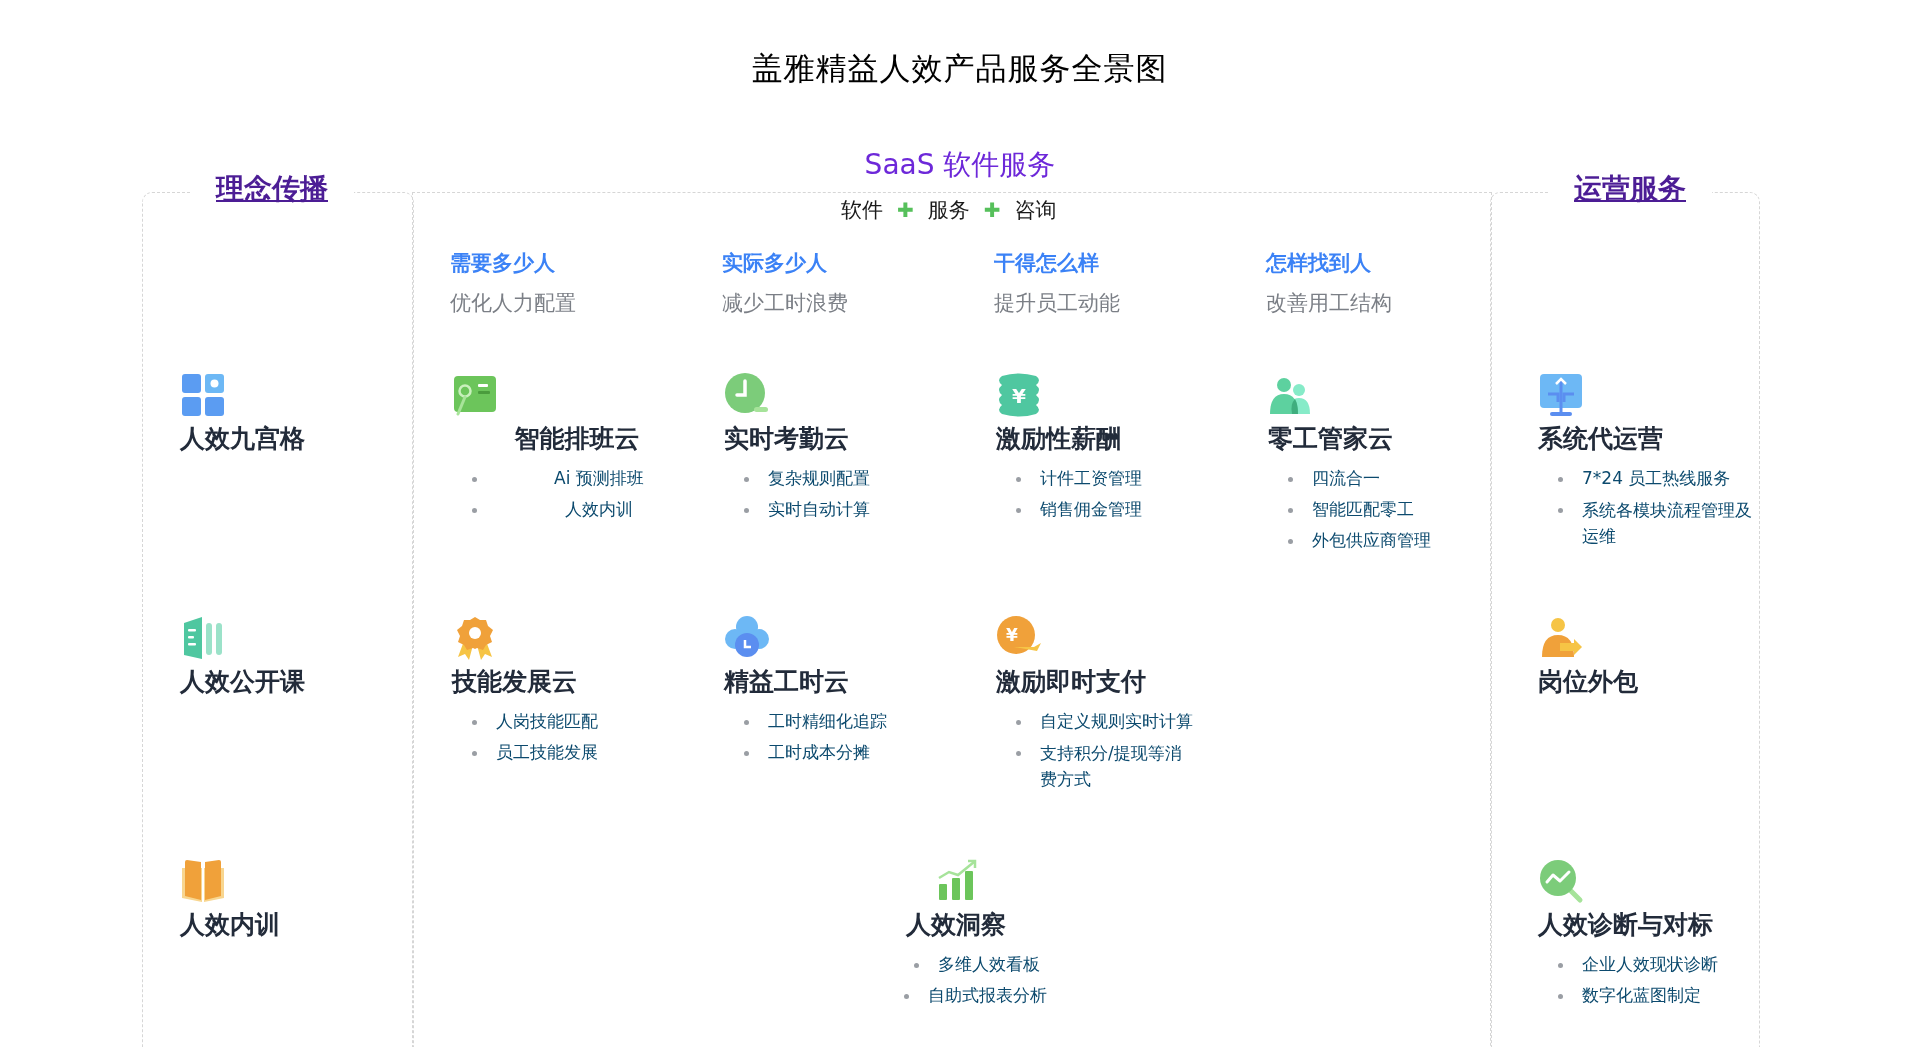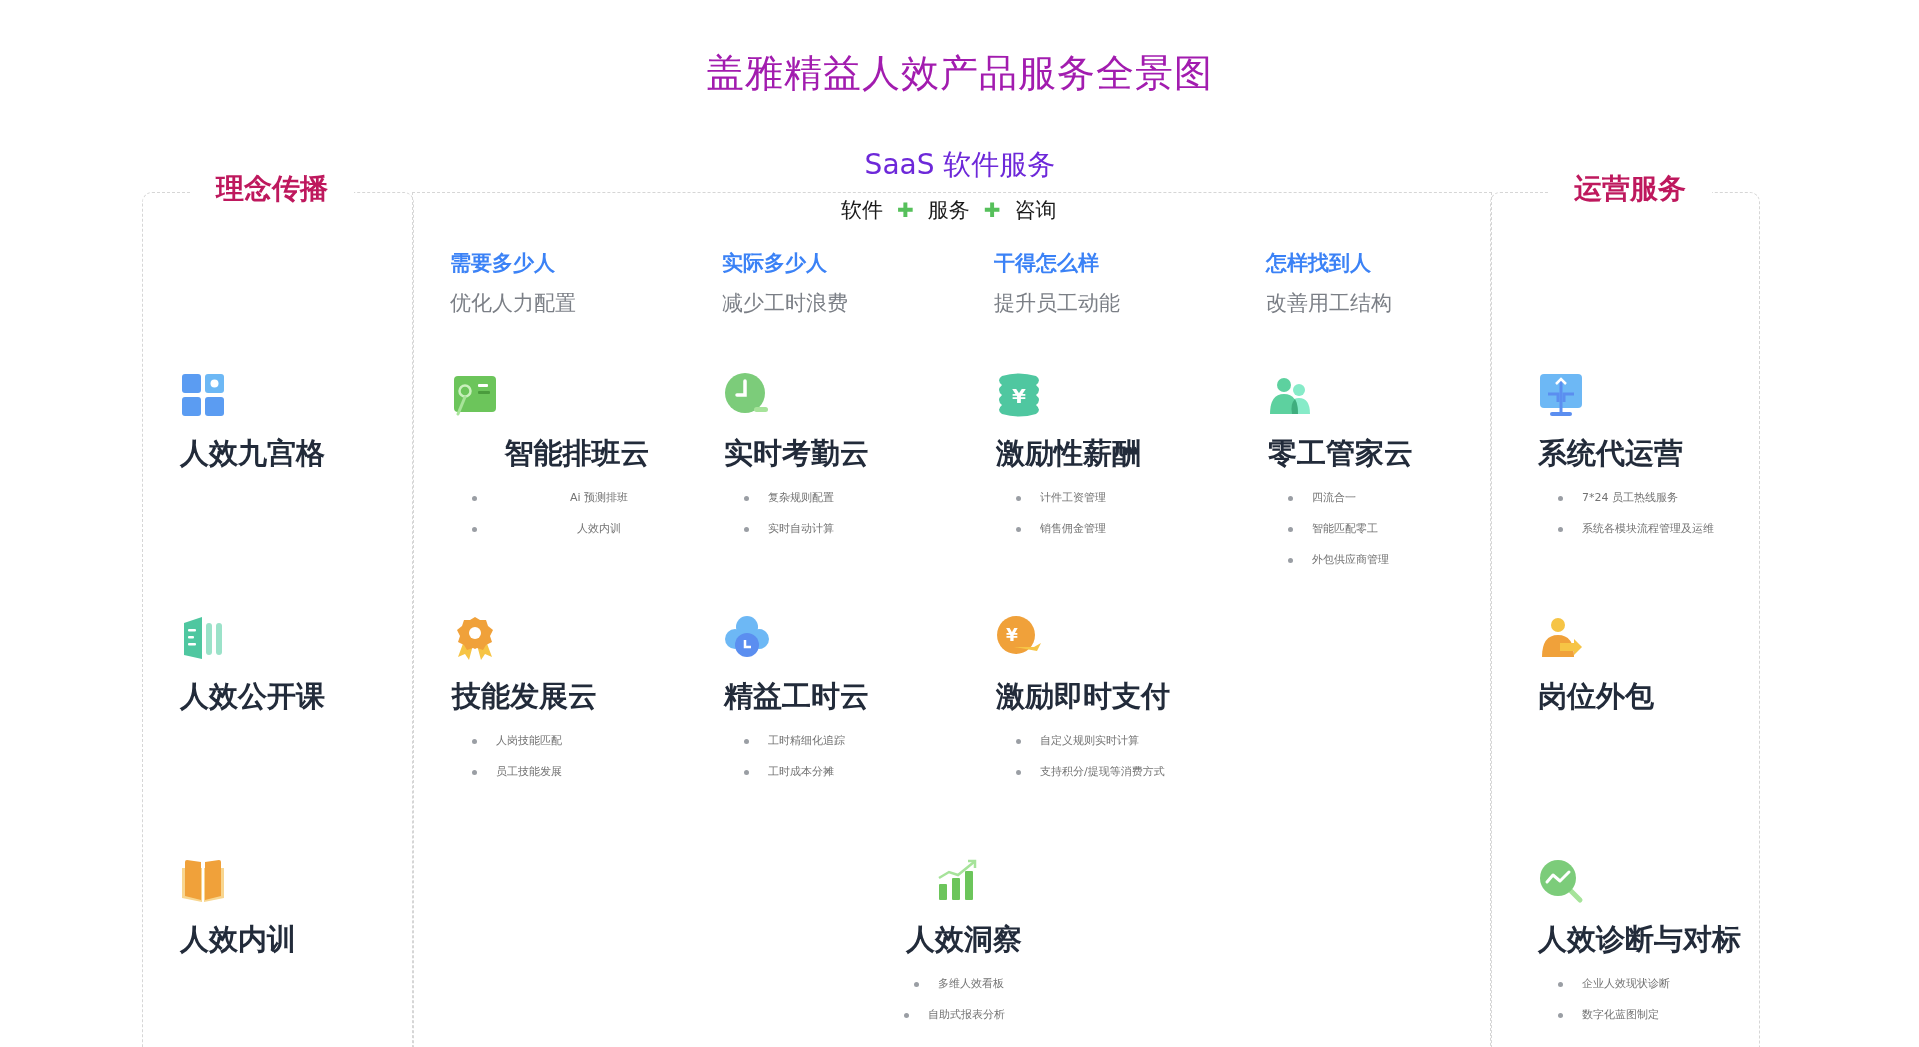--- a/index.html
+++ b/index.html
@@ -1,31 +1,31 @@
 <!DOCTYPE html>
 <html><head>
 <meta charset="utf-8">
 <style>
   html, body { margin:0; padding:0; background:#ffffff; }
   body { width:1919px; height:1047px; position:relative; overflow:hidden;
          font-family:"DejaVu Sans","Liberation Sans",sans-serif; color:#1f2a3a; }
   .abs { position:absolute; }
-  .title { left:0; width:1919px; top:48px; text-align:center; font-size:38px; font-weight:500; color:#a21caf; letter-spacing:1px; }
+  .title { left:0; width:1919px; top:48px; text-align:center; font-size:31px; font-weight:500; color:#000000; letter-spacing:1px; }
   .box { position:absolute; border:1.5px dashed #d6d6d6; border-bottom:none; border-radius:10px 10px 0 0; top:192px; height:900px; }
-  .group-label { position:absolute; font-size:28px; font-weight:bold; color:#be185d; background:#fff; padding:0 26px; text-align:center; }
+  .group-label { position:absolute; font-size:28px; font-weight:bold; color:#4c1d95; background:#fff; padding:0 26px; text-align:center;text-decoration:underline; }
   .saas-title { font-size:28px; font-weight:500; color:#6d28d9; text-align:center; }
   .saas-sub { font-size:21px; color:#1a1a1a; display:flex; align-items:center; gap:14px; background:#fff; padding:0 24px; }
   .plus { color:#56c05b; font-weight:bold; font-size:20px; }
   .hdr-green { position:absolute; font-size:21px; font-weight:bold; color:#3b82f6; }
   .hdr-gray { position:absolute; font-size:21px; color:#7b7f86; }
   .card { position:absolute; width:250px; }
   .card .icon { width:46px; height:46px; display:block; }
-  .card .name { font-size:29px; font-weight:bold; color:#222b3a; margin-top:16px; white-space:nowrap; }
+  .card .name { font-size:25px; font-weight:bold; color:#222b3a; margin-top:4px; white-space:nowrap; }
   .card ul { list-style:none; margin:8px 0 0 0; padding:0 0 0 20px; }
-  .card li { font-size:11px; color:#737373; line-height:31px; position:relative; padding-left:24px; }
+  .card li { font-size:17px; color:#0c4a6e; line-height:31px; position:relative; padding-left:24px; }
   .card li::before { content:""; position:absolute; left:0; top:14px; width:5px; height:5px; border-radius:50%; background:#9a9ea4; }
   .card li.wrap { line-height:26px; padding-top:3px; }
   .card li.wrap::before { top:14px; }
   .center-card { text-align:left; }
 </style>
 </head>
 <body>
 
 <div class="abs title">盖雅精益人效产品服务全景图</div>
 

